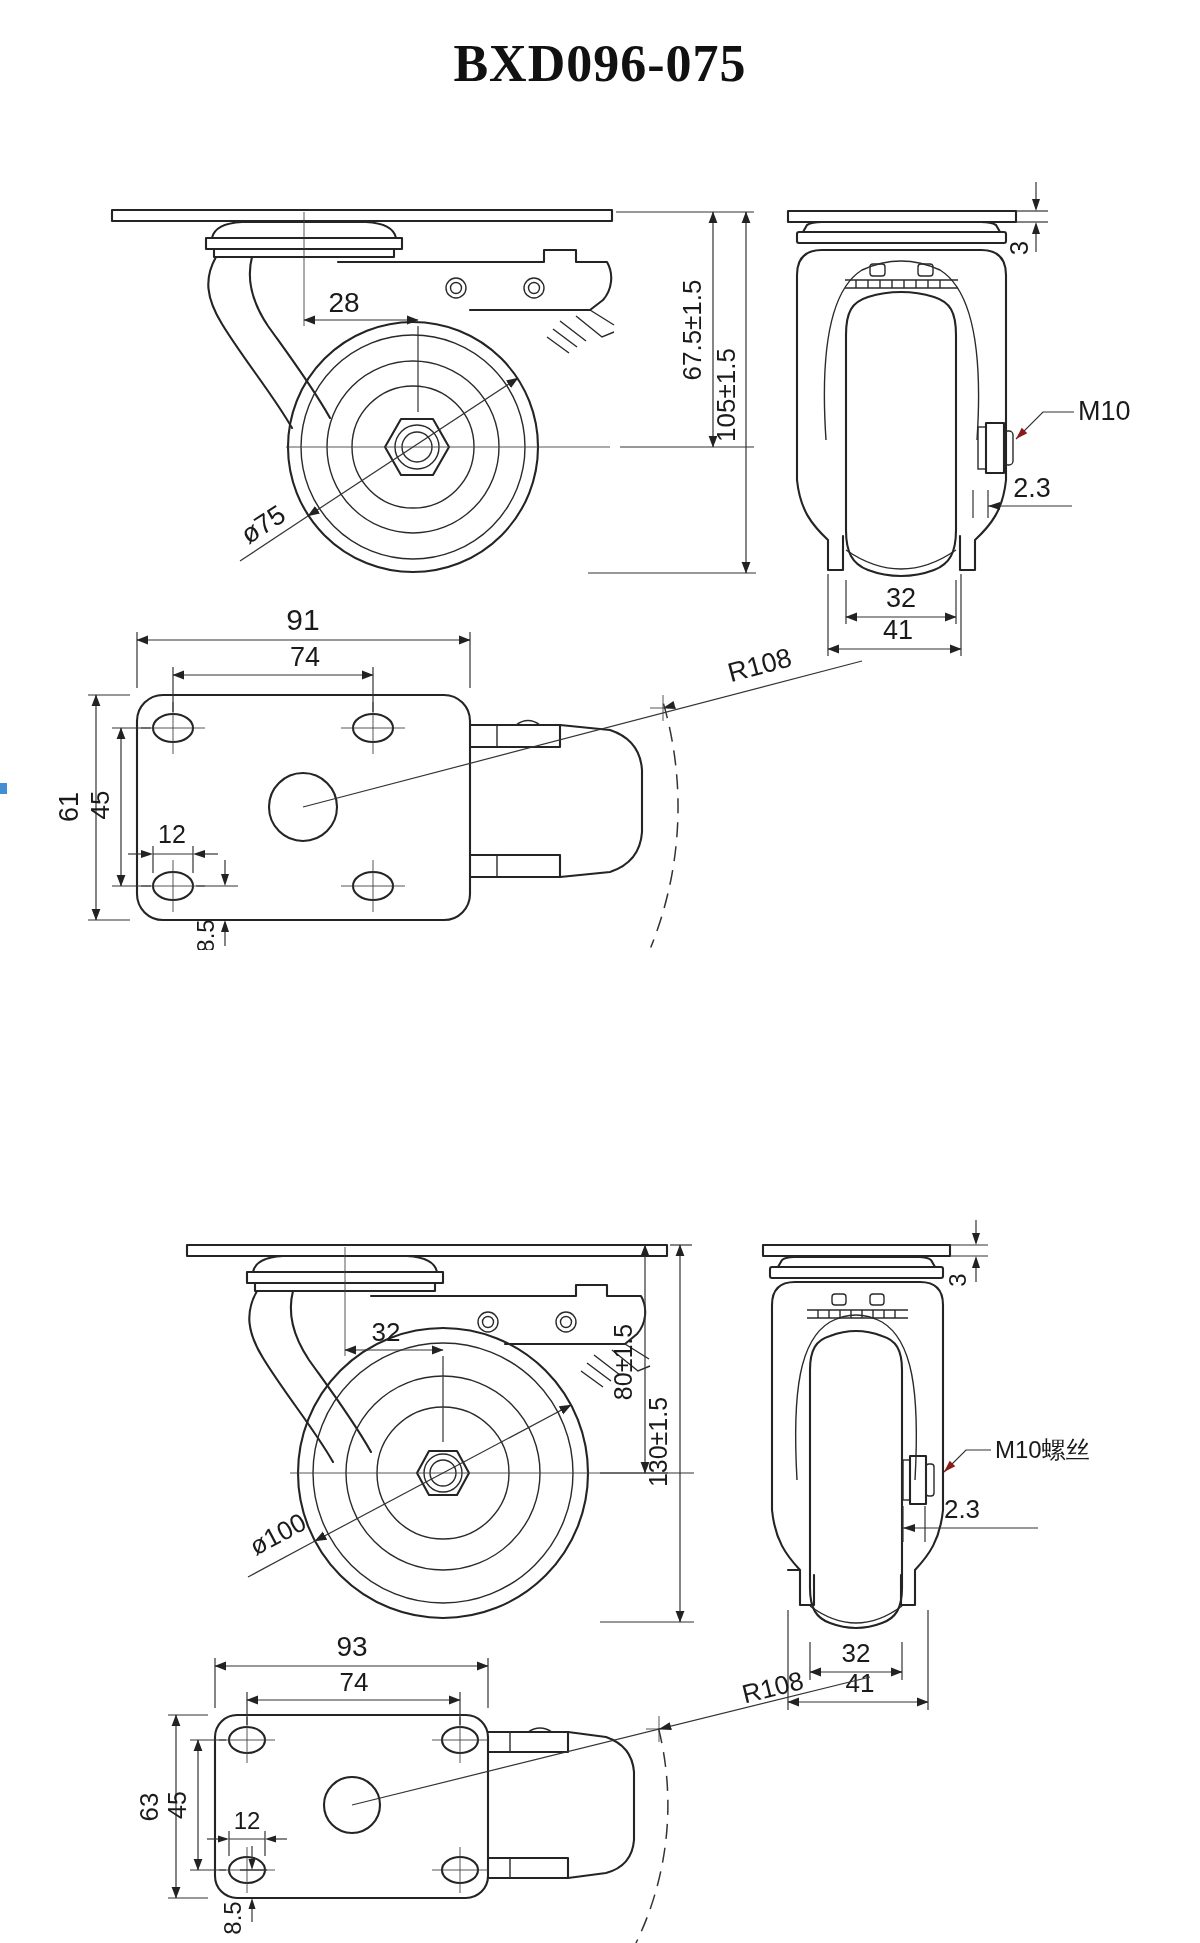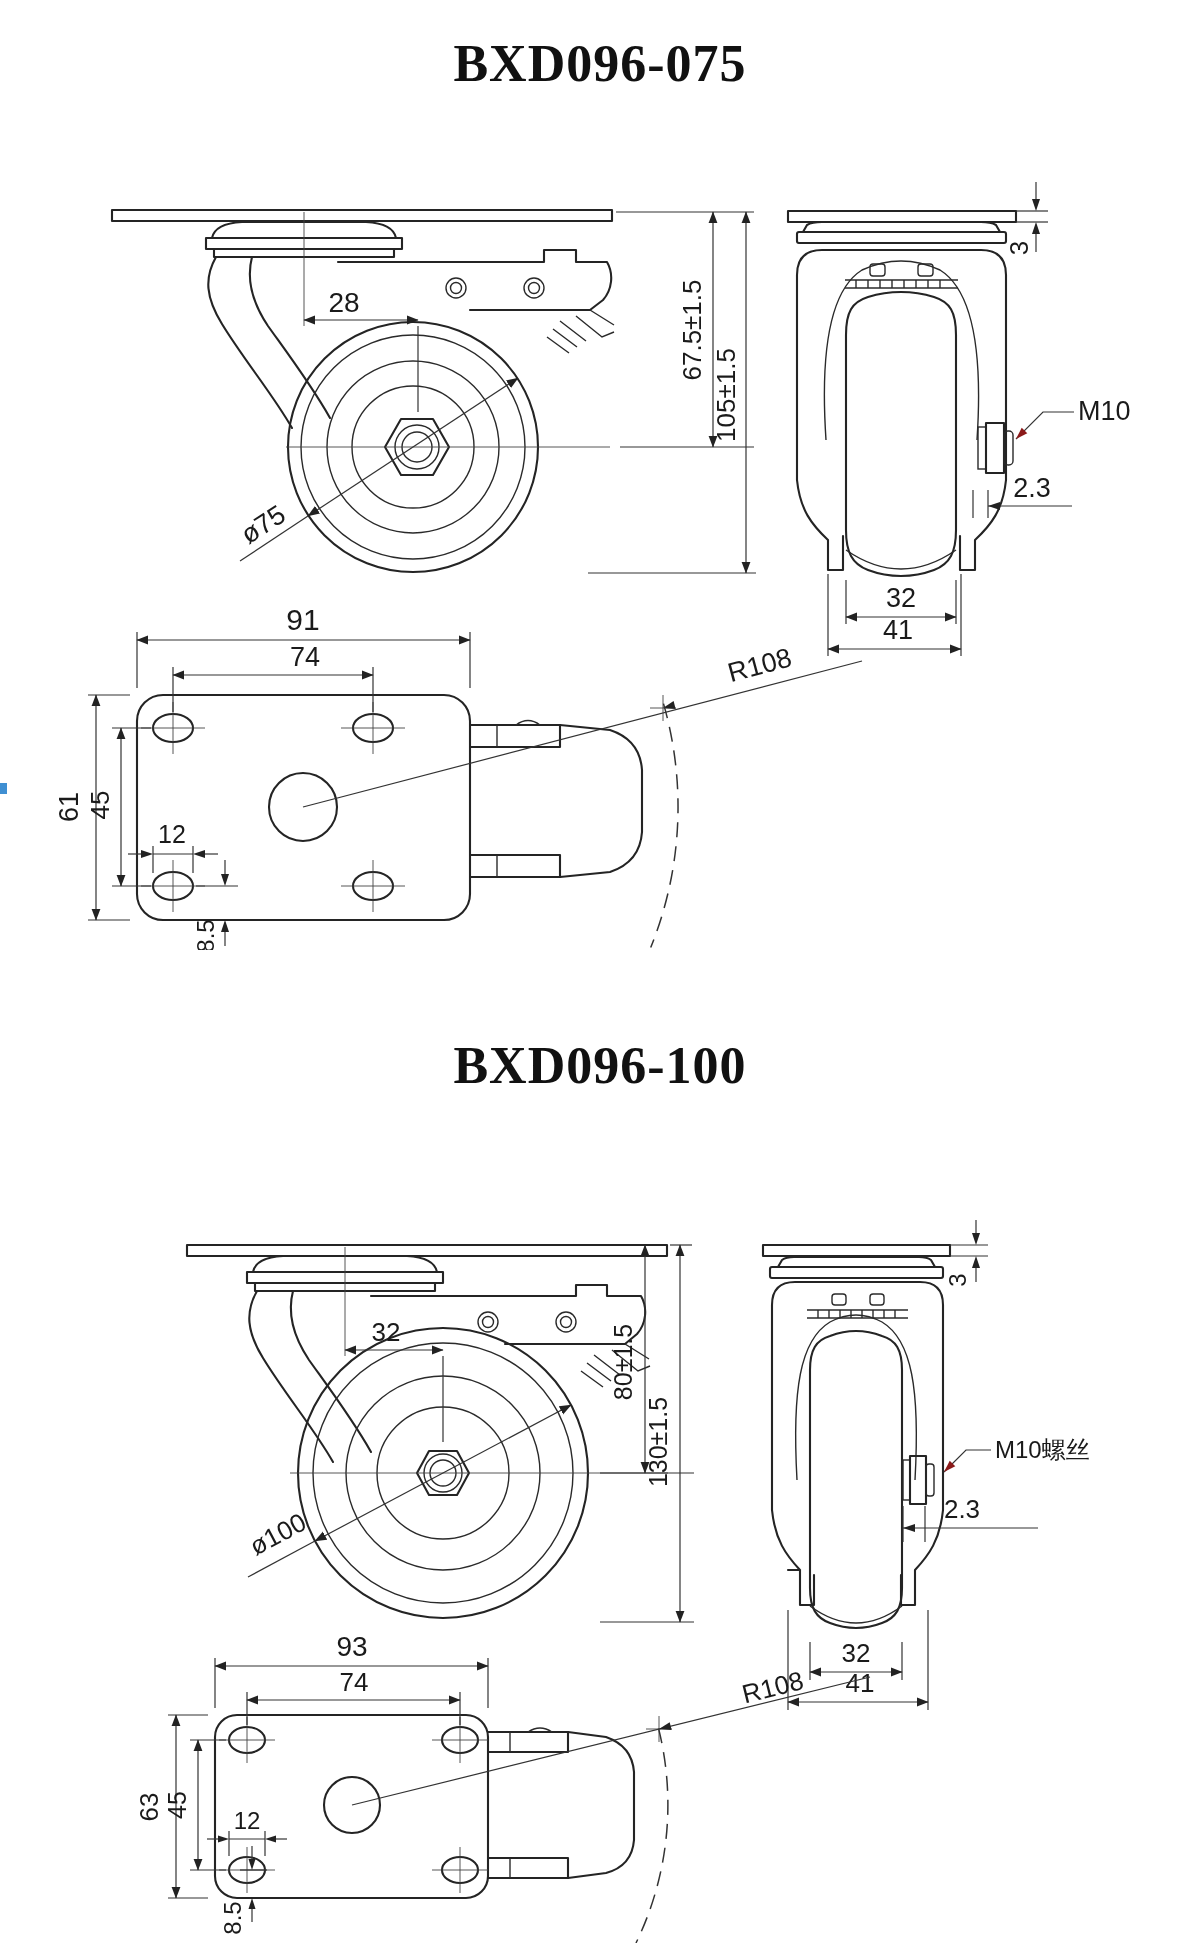--- a/index.html
+++ b/index.html
@@ -242,21 +242,20 @@
         <polygon class="ah" points="225,746 221,734 229,734"></polygon>
         <line class="dim" x1="225" y1="806" x2="225" y2="783"></line>
         <polygon class="ah" points="225,780 221,792 229,792"></polygon>
         <text class="t24" transform="translate(214,796) rotate(-90)" text-anchor="middle">8.5</text>
       </g>
     </g>
 
     <rect x="0" y="643" width="7" height="11" fill="#3f8fd2"></rect>
   </svg>
 
-  <h1 class="dwg-title" id="title-2">BXD096-100</h1>
 
   <svg id="svg-2" width="1200" height="733" viewBox="0 0 1200 733">
     <defs>
       <marker id="a2" viewBox="0 0 10 10" refX="9.5" refY="5" markerWidth="10" markerHeight="10" orient="auto-start-reverse">
           <path d="M0,1.2 L10,5 L0,8.8 z" fill="#222"></path>
         </marker>
     </defs>
 
     <g>
       <rect class="obj" x="187" y="35" width="480" height="11"></rect>

